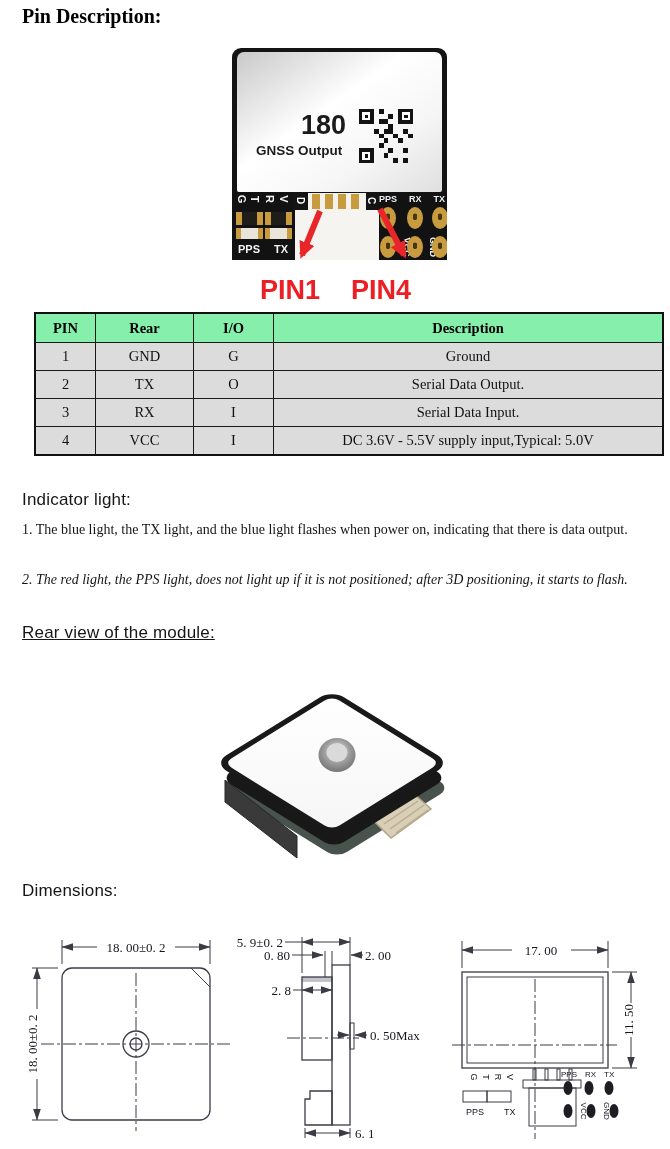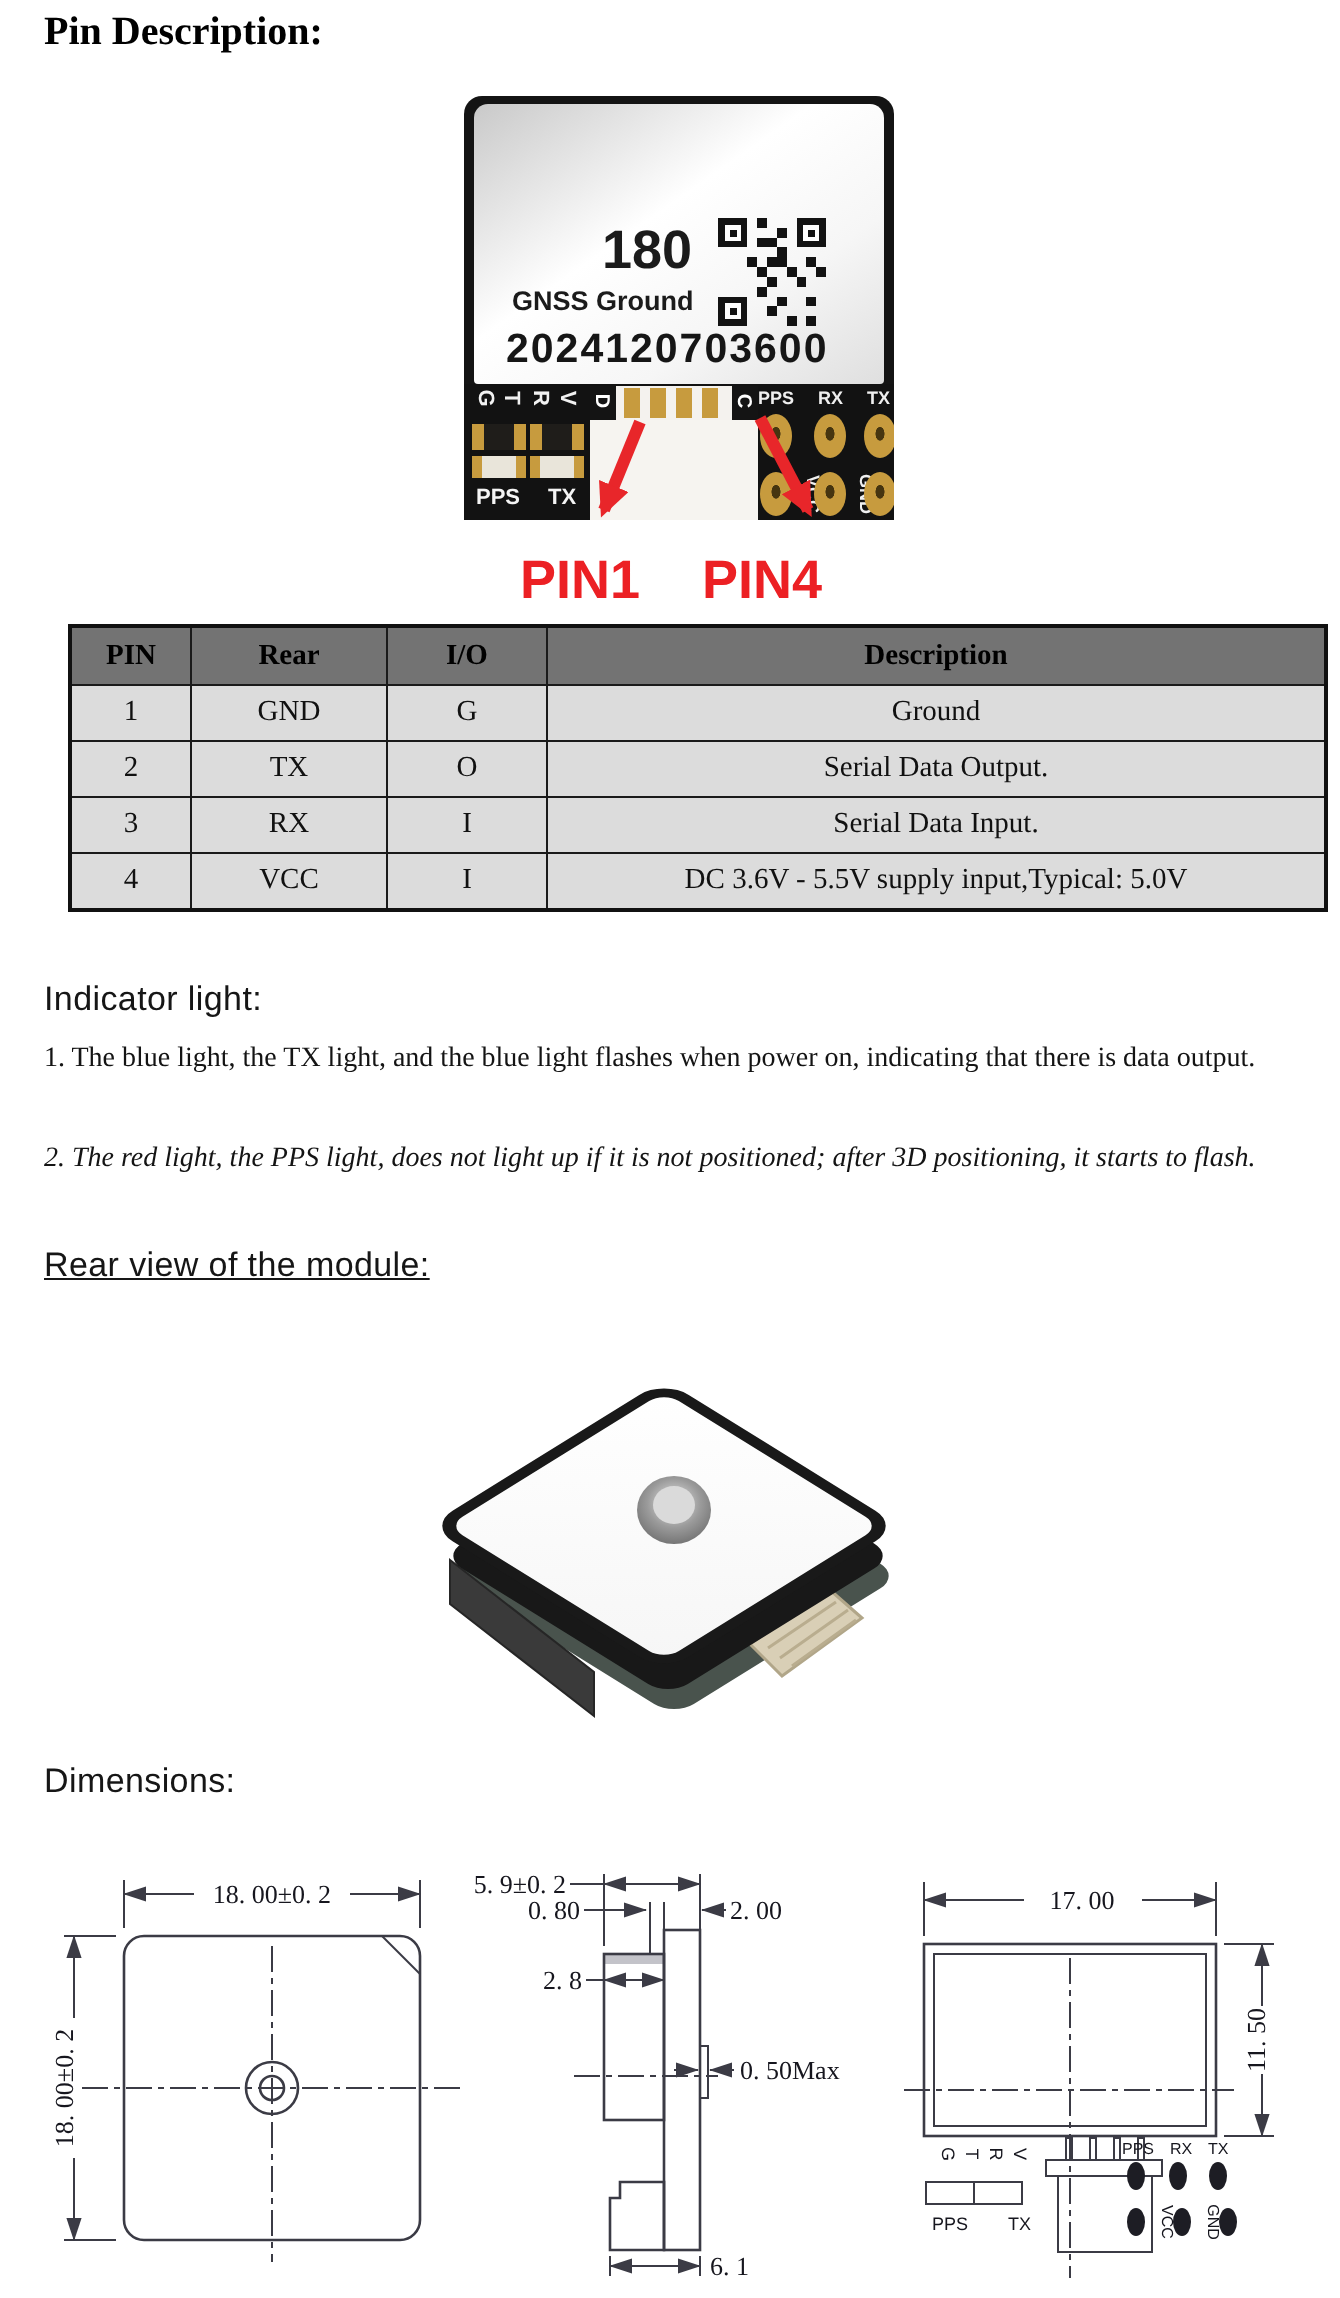--- a/index.html
+++ b/index.html
@@ -33,21 +33,21 @@
   .rt-row{position:absolute;left:147px;top:2px;width:66px;display:flex;justify-content:space-between;
     font:bold 9px "Liberation Sans",sans-serif;color:#efefef;}
   .oval{position:absolute;width:16px;height:22px;border-radius:50%;
     background:radial-gradient(ellipse at 50% 45%,#463510 0 19%,#c79b3e 21%);}
   .vlab{position:absolute;font:bold 9px "Liberation Sans",sans-serif;color:#f0f0f0;transform:rotate(90deg);transform-origin:center;}
   .pinlab{position:absolute;top:227px;color:#ec2024;font:bold 27px "Liberation Sans",sans-serif;text-align:center;}
 
   
   .pin-table{position:absolute;left:34px;top:312px;border-collapse:collapse;font-family:"Liberation Serif",serif;}
   .pin-table th,.pin-table td{border:1.5px solid #1a1a1a;text-align:center;padding:0 4px;}
-  .pin-table th{background:#737373;height:28px;font-size:14.5px;font-weight:bold;color:#000;}
+  .pin-table th{background:#86efac;height:28px;font-size:14.5px;font-weight:bold;color:#000;}
   .pin-table td{background:#dcdcdc;height:27px;font-size:14.5px;color:#111;}
   .pin-table{border:2px solid #111;}
 
   
   .para{position:absolute;left:22px;width:630px;font-size:14px;line-height:25px;text-align:justify;color:#141414;}
 
   
   .dim-svg text{font-family:"Liberation Serif",serif;font-size:13px;fill:#16161e;}
   .dim-svg text.sm{font-family:"Liberation Sans",sans-serif;font-size:9px;}
   .dim-svg text.sm2{font-family:"Liberation Sans",sans-serif;font-size:8px;}
@@ -89,22 +89,21 @@
             <rect x="8" y="6" width="1" height="1"></rect>
             <rect x="4" y="7" width="1" height="1"></rect>
           <rect x="6" y="8" width="1" height="1"></rect>
             <rect x="9" y="8" width="1" height="1"></rect>
             <rect x="5" y="9" width="1" height="1"></rect>
           <rect x="7" y="10" width="1" height="1"></rect>
             <rect x="9" y="10" width="1" height="1"></rect>
             <rect x="6" y="3" width="1" height="1"></rect>
         </g>
       </svg>
-      <div class="m-name">GNSS Ground</div>
-      <div class="m-serial">2024120703600</div>
+      <div class="m-name">GNSS Output</div>
     </div>
   </div>
 
   <div class="pcb">
 
     <span class="vpin" style="left:6px;">G</span>
     <span class="vpin" style="left:20px;">T</span>
     <span class="vpin" style="left:34px;">R</span>
     <span class="vpin" style="left:48px;">V</span>
 

